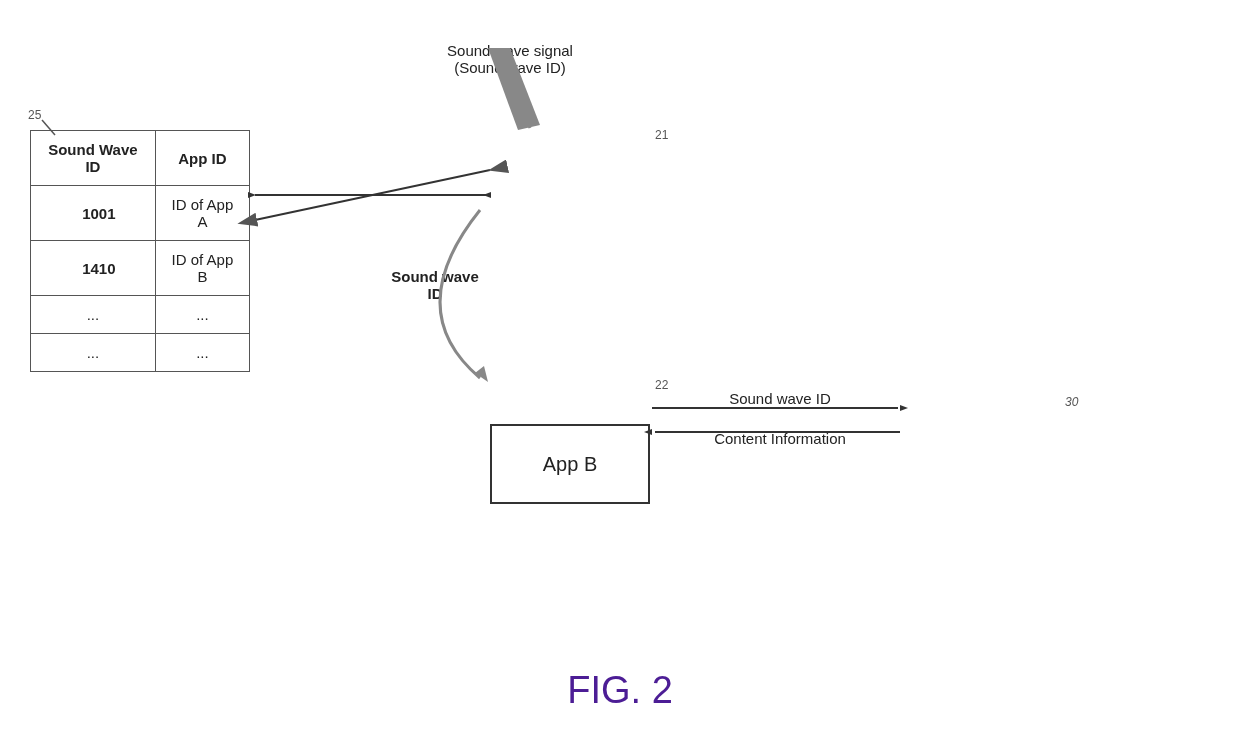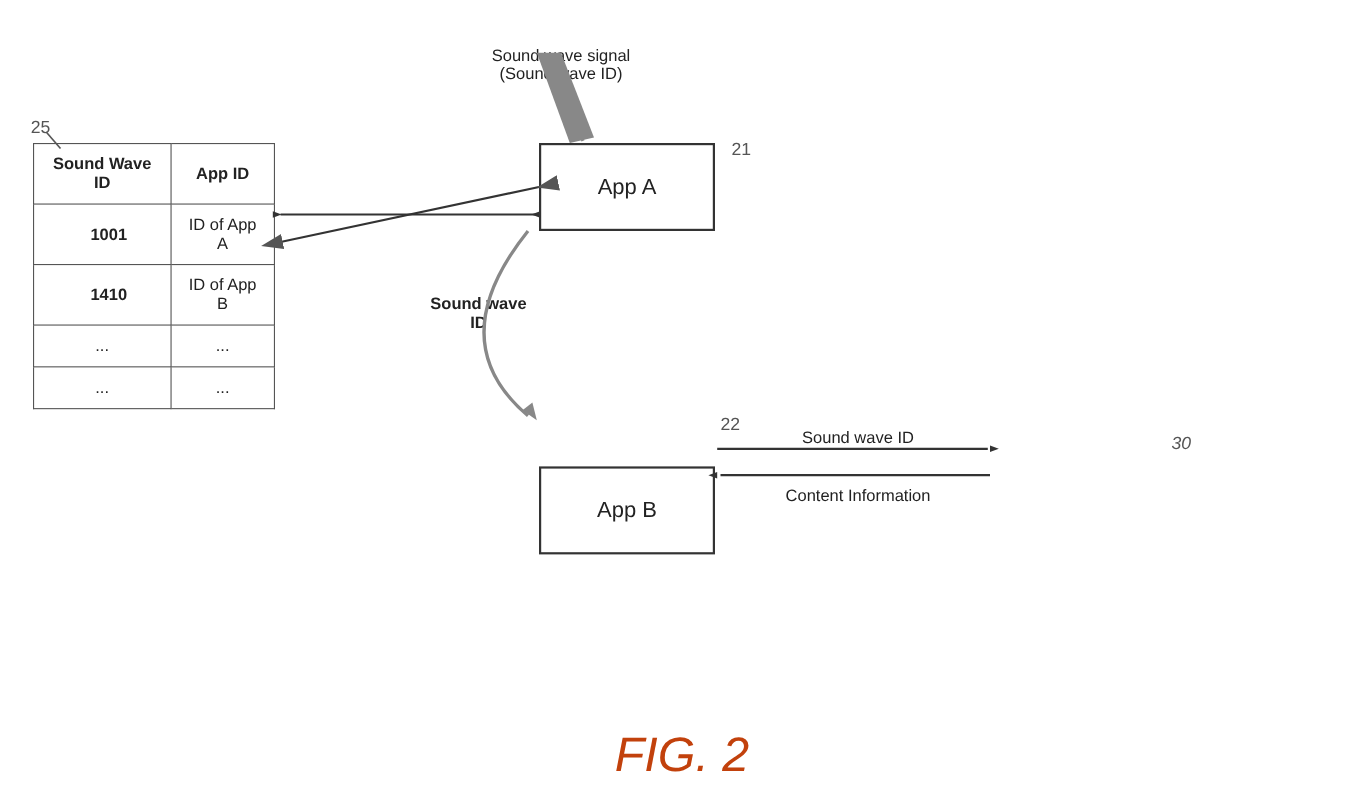--- a/index.html
+++ b/index.html
@@ -52,21 +52,21 @@
       align-items: center;
       justify-content: center;
       font-size: 20px;
       font-weight: normal;
       color: #222;
     }
 
     
     .ref-label {
       position: absolute;
-      font-size: 16px;
+      font-size: 12px;
       color: #555;
     }
 
     
     .arrows-svg {
       position: absolute;
       top: 0;
       left: 0;
       width: 1240px;
       height: 700px;
@@ -83,23 +83,22 @@
     .diag-text.bold {
       font-weight: bold;
     }
 
     
     .fig-label {
       position: absolute;
       bottom: 20px;
       left: 50%;
       transform: translateX(-50%);
-      font-size: 44px;
-      color: #c2410c;
-      font-style: italic;
+      font-size: 38px;
+      color: #4c1d95;
     }
   </style>
 </head>
 <body>
 
 <div class="diagram-container">
 
   <div class="ref-label" style="left:28px; top:108px;">25</div>
 
   <div class="table-wrapper">
@@ -124,47 +123,44 @@
           <td>...</td>
         </tr>
         <tr>
           <td>...</td>
           <td>...</td>
         </tr>
       </tbody>
     </table>
   </div>
 
-  <div class="app-box" style="left:490px; top:130px; width:160px; height:80px;">
-    <span>App A</span>
-  </div>
 
   <div class="app-box" style="left:490px; top:380px; width:160px; height:80px;margin-top:44px;">
     <span>App B</span>
   </div>
 
 
-  <div class="ref-label" style="left:655px; top:128px;margin-left:10px;">21</div>
+  <div class="ref-label" style="left:655px; top:128px;">21</div>
   <div class="ref-label" style="left:655px; top:378px;">22</div>
   <div class="ref-label" style="left:1065px; top:395px;font-style:italic;">30</div>
 
   <div class="diag-text" style="left:430px; top:42px; text-align:center; width:160px;">
     <span>Sound wave signal</span><br>
     <span>(Sound wave ID)</span>
   </div>
 
   <div class="diag-text bold" style="left:385px; top:268px; width:100px;">
     <span>Sound wave ID</span>
   </div>
 
   <div class="diag-text" style="left:665px; top:390px; width:230px;">
     <span>Sound wave ID</span>
   </div>
 
-  <div class="diag-text" style="left:665px; top:430px; width:230px;margin-top:12px;">
+  <div class="diag-text" style="left:665px; top:430px; width:230px;">
     <span>Content Information</span>
   </div>
 
   <svg class="arrows-svg">
     <defs>
       <marker id="arrowhead-right" markerWidth="10" markerHeight="7" refX="9" refY="3.5" orient="auto">
         <polygon points="0 0, 10 3.5, 0 7" fill="#555"></polygon>
       </marker>
       <marker id="arrowhead-left" markerWidth="10" markerHeight="7" refX="1" refY="3.5" orient="auto-start-reverse">
         <polygon points="0 0, 10 3.5, 0 7" fill="#555"></polygon>

